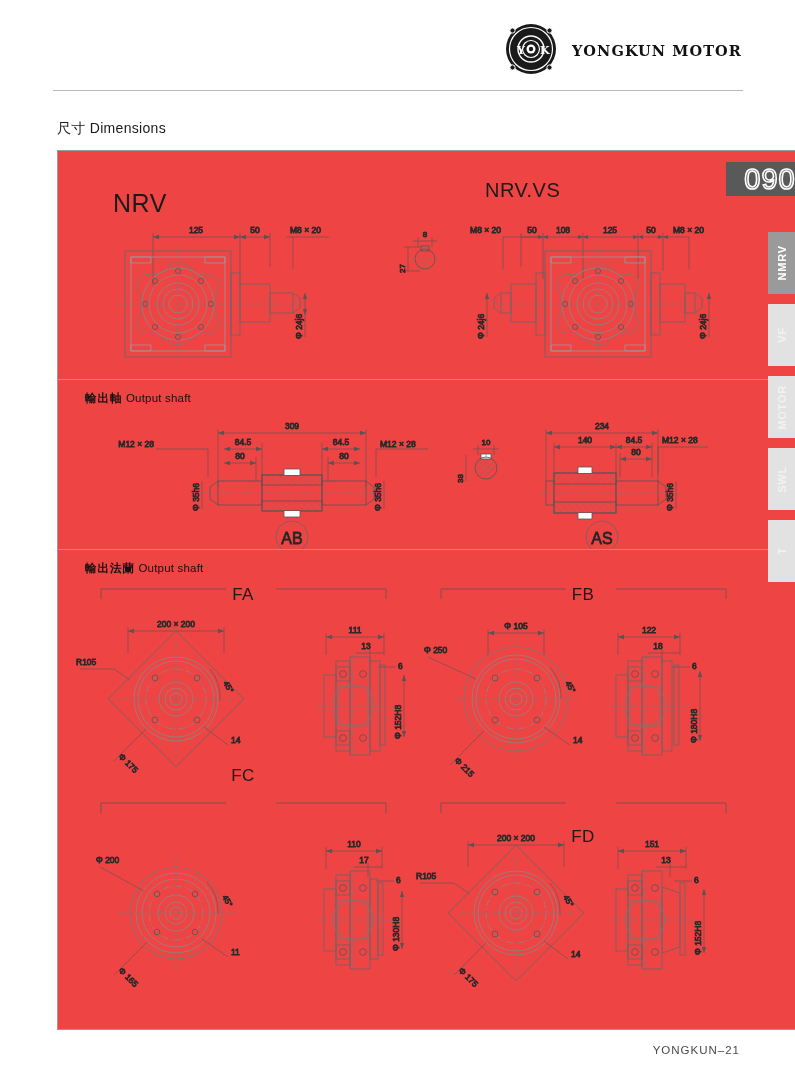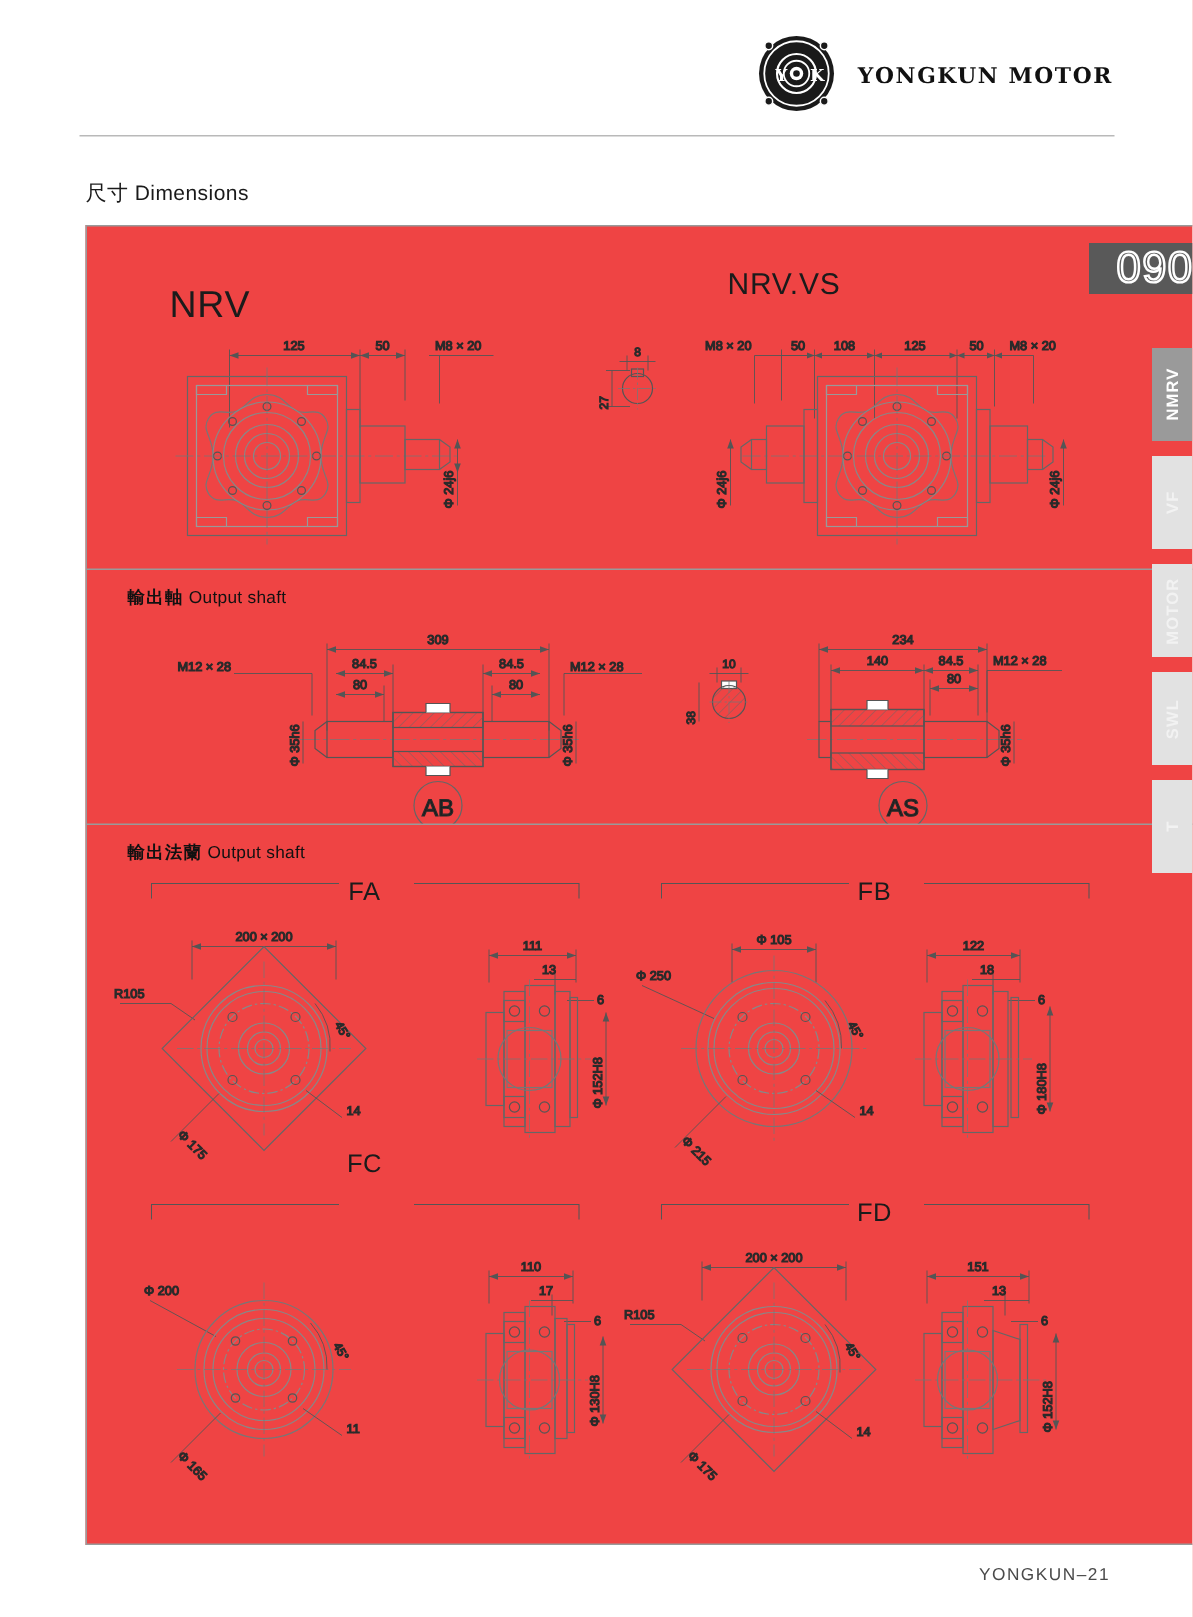--- a/index.html
+++ b/index.html
@@ -436,21 +436,21 @@
     </svg>
 
     <div class="panel-label" style="left:27px; top:410px;">
       <span class="cn">輸出法蘭</span>
       <span>Output shaft</span>
     </div>
 
     <div class="flange-name" style="left:155px; top:434px; width:60px;">FA</div>
     <div class="flange-name" style="left:495px; top:434px; width:60px;">FB</div>
     <div class="flange-name" style="left:155px; top:615px; width:60px;">FC</div>
-    <div class="flange-name" style="left:495px; top:648px; width:60px;">FD</div>
+    <div class="flange-name" style="left:495px; top:676px; width:60px;">FD</div>
 
     <svg class="dwg" width="686" height="482" viewBox="0 0 686 482" style="position:absolute;left:0;top:398px">
       <g stroke="#2a2a2a" fill="none" stroke-width="0.8">
 
         <g stroke="#555" stroke-width="0.7">
           <path d="M43,50 v-10 h125"></path>
             <path d="M218,40 h110 v10"></path>
           <path d="M383,50 v-10 h125"></path>
             <path d="M558,40 h110 v10"></path>
           <path d="M43,264 v-10 h125"></path>

